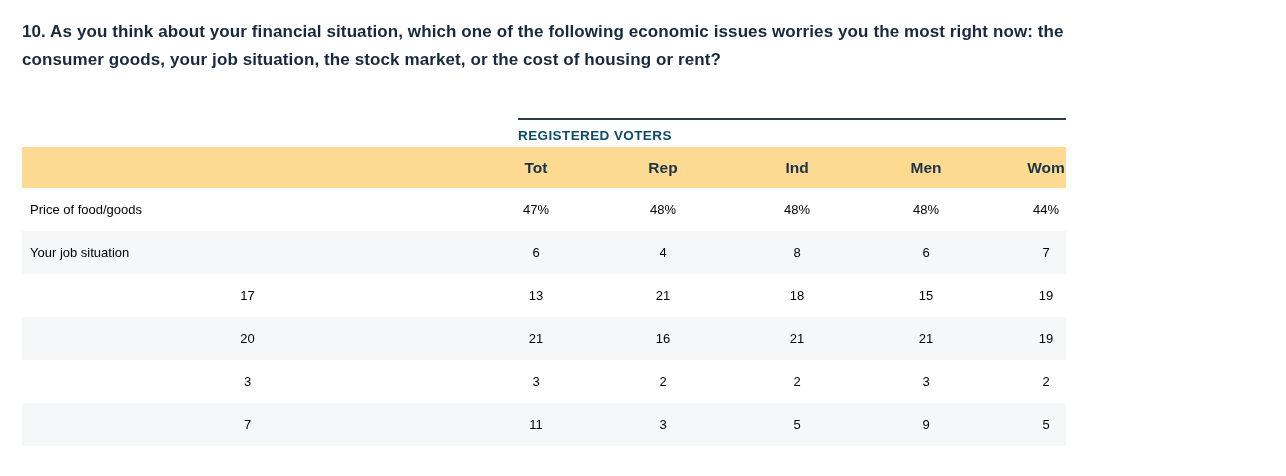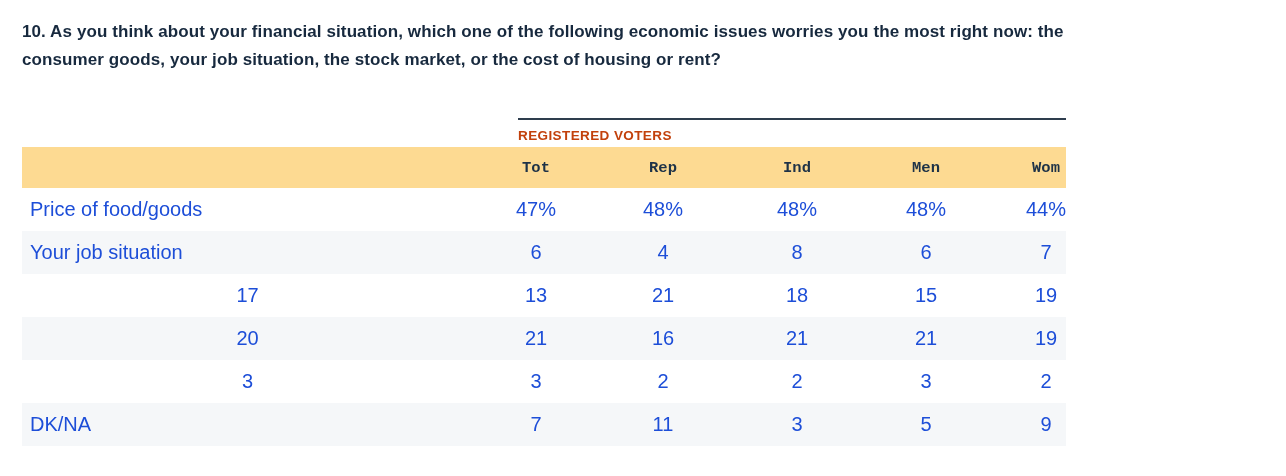--- a/index.html
+++ b/index.html
@@ -32,41 +32,40 @@
     top: 118px;
     width: 1239px;
   }
   .group-header {
     margin-left: 496px;
     border-top: 2px solid #2e3d4e;
     padding-top: 8px;
     font-size: 13.5px;
     font-weight: 600;
     letter-spacing: 0.4px;
-    color: #c2410c;
+    color: #0c4a6e;
     height: 29px;
     box-sizing: border-box;
   }
   .grid-row {
     display: grid;
     grid-template-columns: 451px 126px 128px 140px 118px 122px 102px 1fr;
     align-items: center;
   }
   .header-band {
     background: #fdda92;
     height: 41px;
     font-size: 15.5px;
     font-weight: 600;
     color: #1e3247;
-    font-family: Liberation Mono, monospace;
   }
   .data-row {
     height: 43px;
-    font-size: 20px;
-    color: #1d4ed8;
+    font-size: 13px;
+    color: #000000;
   }
   .data-row.alt {
     background: #f5f7f9;
   }
   .cell-label {
     padding-left: 8px;
     text-align: left;
   }
   .cell-val {
     text-align: center;
@@ -139,21 +138,20 @@
       <div class="cell-val">3</div>
       <div class="cell-val">3</div>
       <div class="cell-val">2</div>
       <div class="cell-val">2</div>
       <div class="cell-val">3</div>
       <div class="cell-val">2</div>
       <div></div>
     </div>
 
     <div class="grid-row data-row alt">
-      <div class="cell-label">DK/NA</div>
       <div class="cell-val">7</div>
       <div class="cell-val">11</div>
       <div class="cell-val">3</div>
       <div class="cell-val">5</div>
       <div class="cell-val">9</div>
       <div class="cell-val">5</div>
       <div></div>
     </div>
 
   </div>

